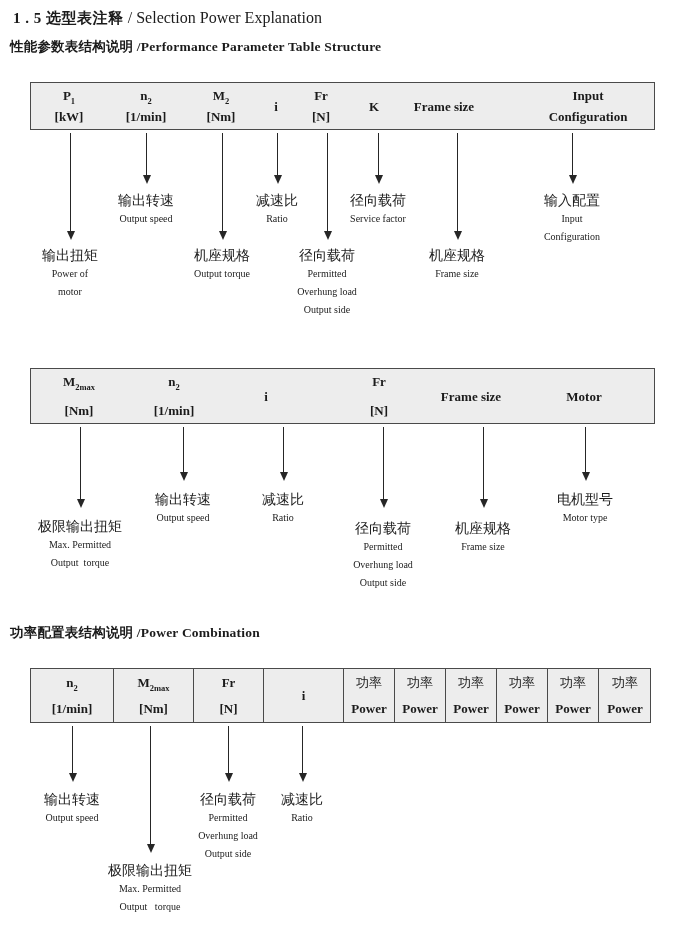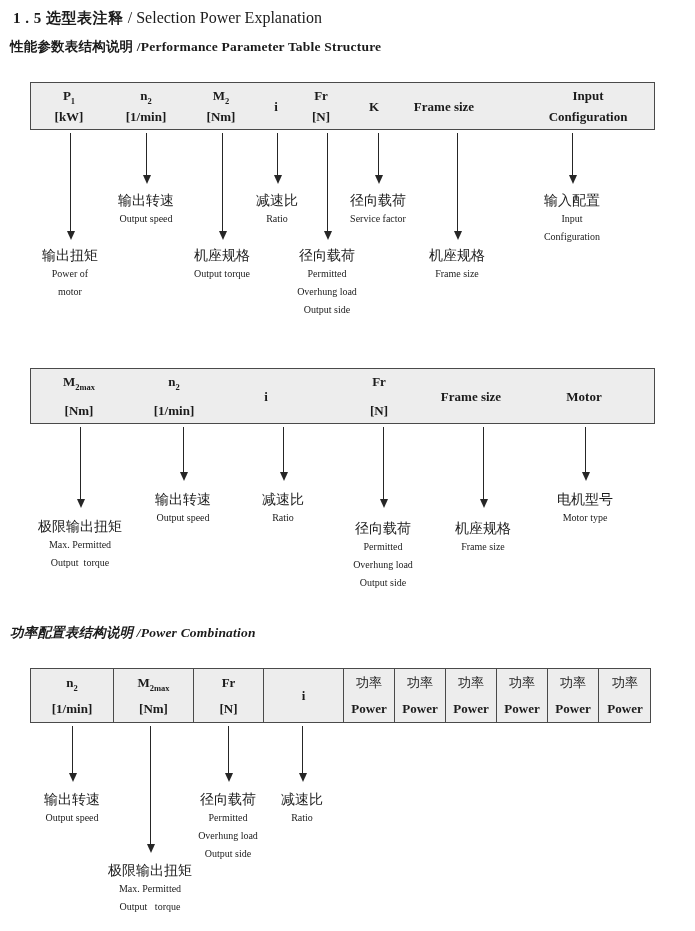--- a/index.html
+++ b/index.html
@@ -190,21 +190,21 @@
       <div class="flabel" style="left: 483px; top: 520px;">
         <div class="zh">机座规格</div>
         <div class="en">Frame size</div>
       </div>
       <div class="arrow-line" style="left: 585px; top: 427px; height: 46px;"></div>
       <div class="arrow-head" style="left: 585.5px; top: 472px;"></div>
       <div class="flabel" style="left: 585px; top: 491px;">
         <div class="zh">电机型号</div>
         <div class="en">Motor type</div>
       </div>
-      <div class="subheading" style="top: 624px; font-style: italic;">功率配置表结构说明 /Power Combination</div>
+      <div class="subheading" style="top: 624px;">功率配置表结构说明 /Power Combination</div>
       <div class="bar table" style="left: 30px; top: 668px; width: 621px; height: 55px;">
         <div class="cell" style="width: 83px;">
           <div class="hline"><span>n</span><sub>2</sub></div>
           <div class="hline"><span>[1/min]</span></div>
         </div>
         <div class="cell" style="width: 80px;">
           <div class="hline"><span>M</span><sub>2max</sub></div>
           <div class="hline"><span>[Nm]</span></div>
         </div>
         <div class="cell" style="width: 70px;">

